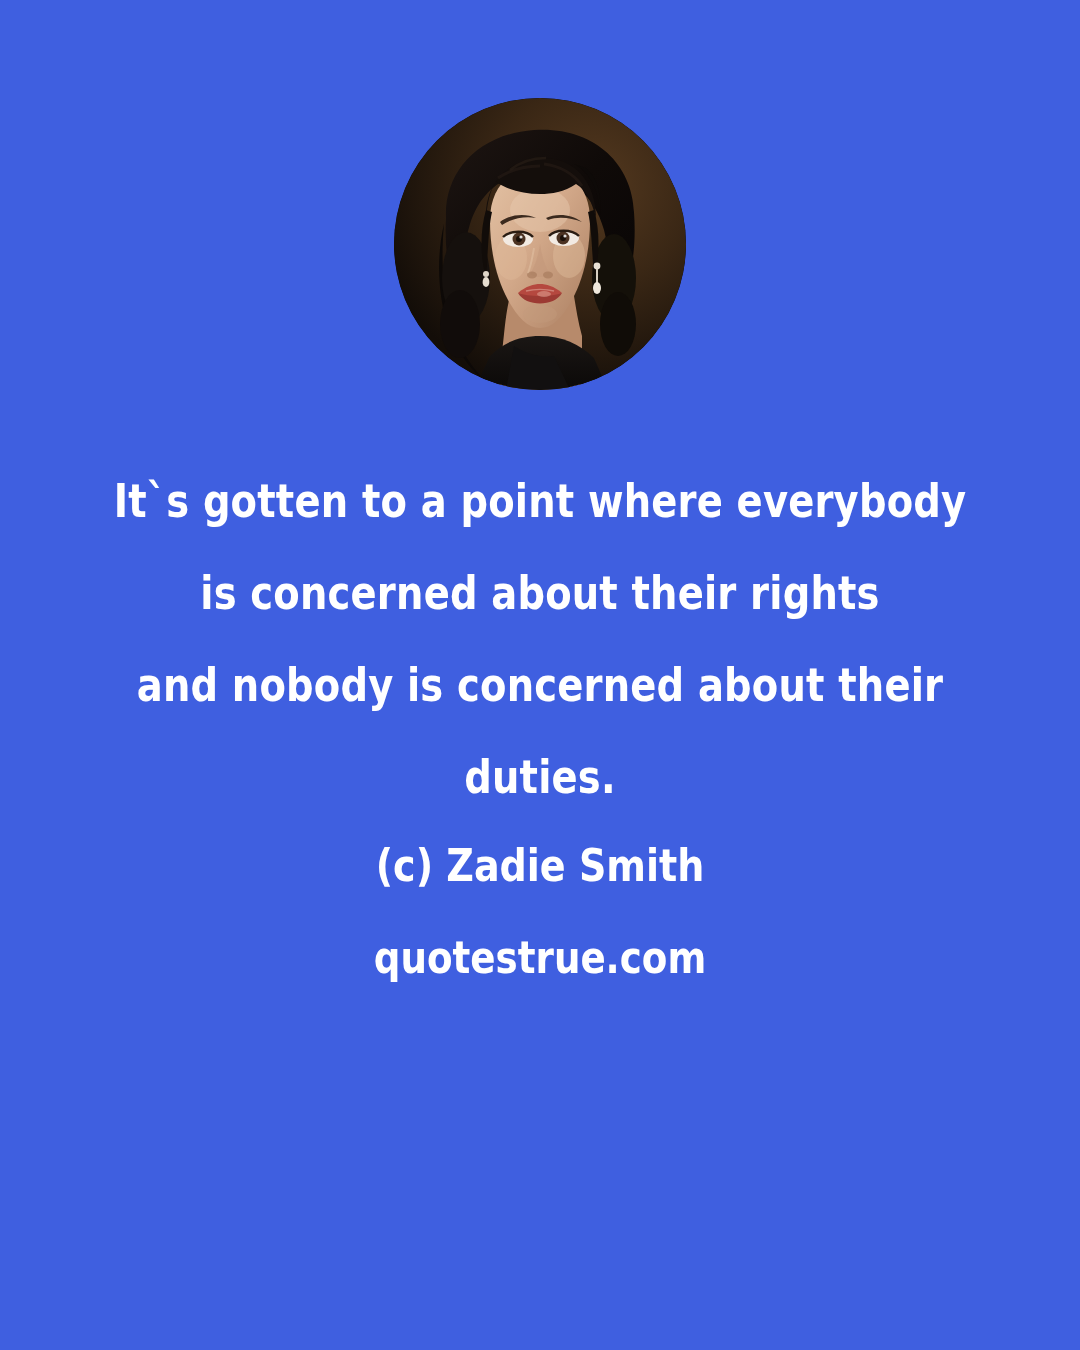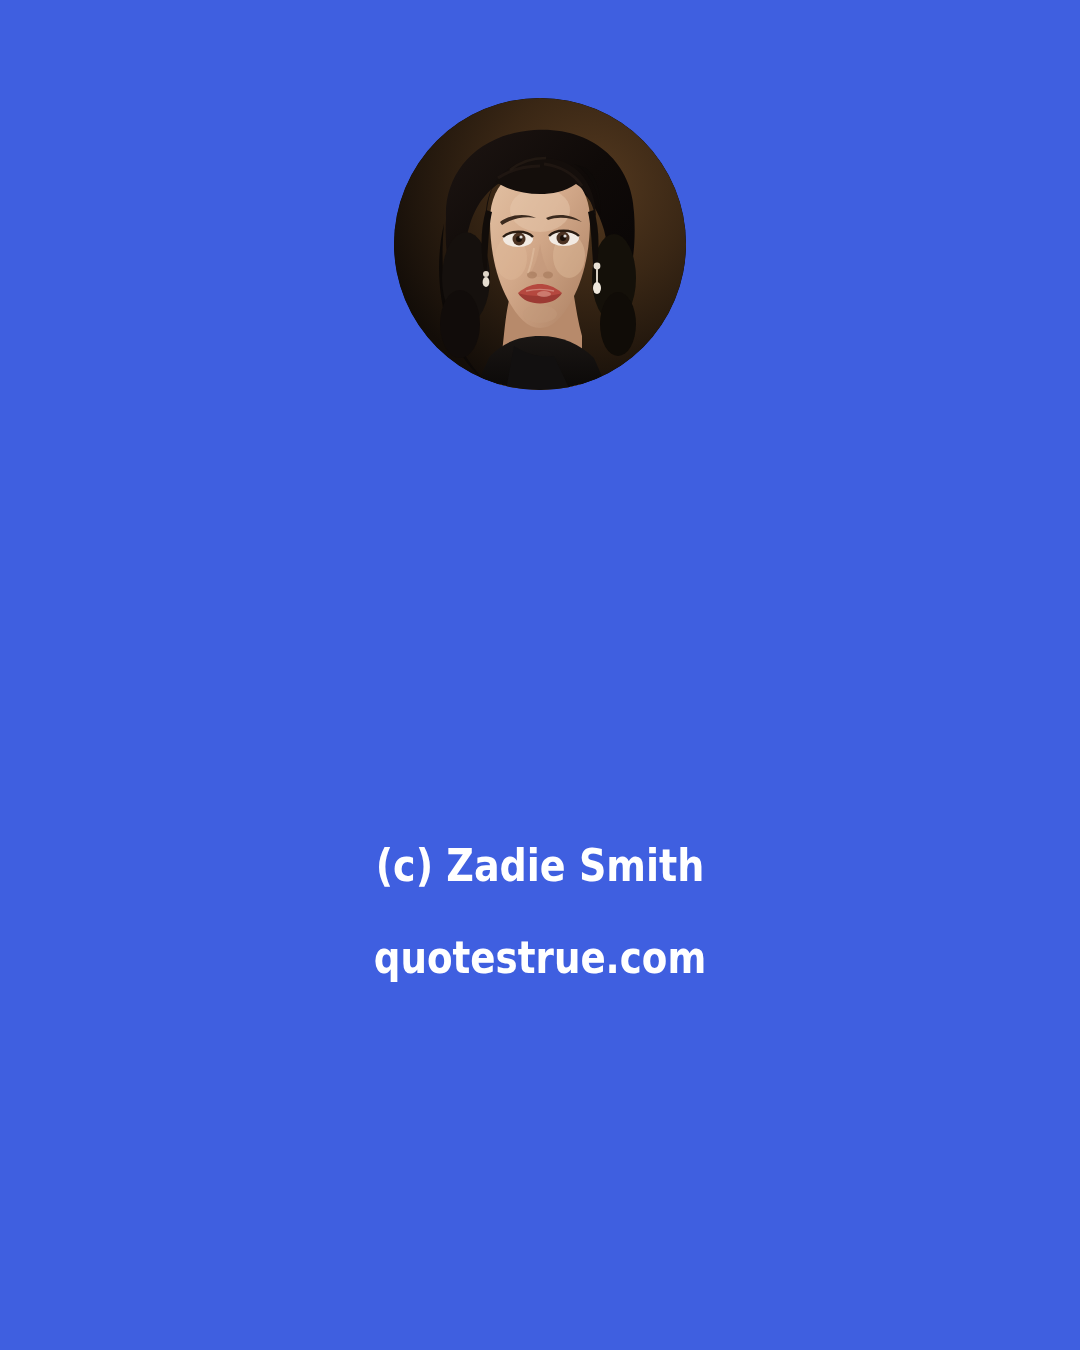--- a/index.html
+++ b/index.html
@@ -205,18 +205,24 @@
           </g>
           <g>
             <circle cx="92" cy="176" r="3" fill="#ded5c8"></circle>
             <ellipse cx="92" cy="184" rx="3.4" ry="5" fill="#e6ddd0"></ellipse>
           </g>
         </g>
       </svg>
     </div>
   </div>
 
+  <div class="quote-block">
+    <span class="quote-line">It`s gotten to a point where everybody</span>
+    <span class="quote-line">is concerned about their rights</span>
+    <span class="quote-line">and nobody is concerned about their</span>
+    <span class="quote-line">duties.</span>
+  </div>
 
   <div class="author">(c) Zadie Smith</div>
 
   <div class="site">quotestrue.com</div>
 
 </div>
 
 </body></html>

